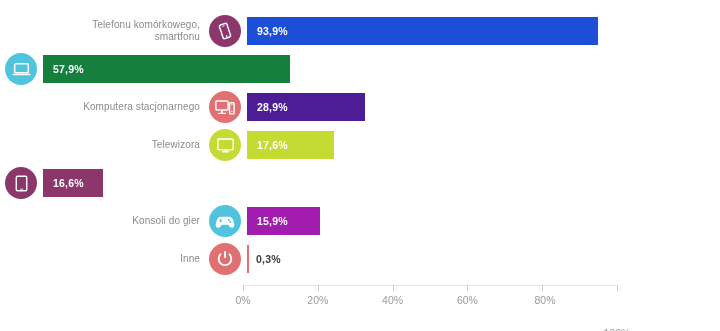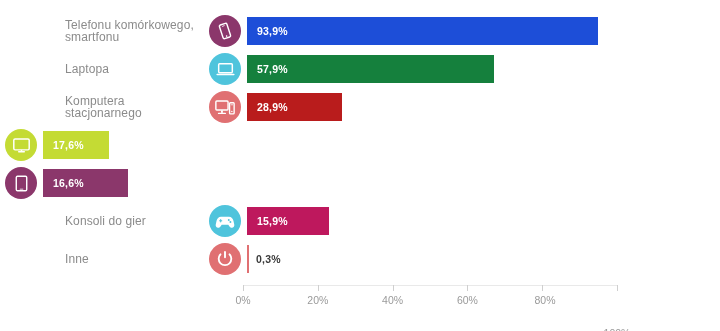--- a/index.html
+++ b/index.html
@@ -28,22 +28,22 @@
   }
   .row {
     position: relative;
     height: 38px;
     display: flex;
     align-items: center;
   }
   .row-label {
     width: 135px;          
     margin-left: 65px;
-    text-align: left;
-    font-size: 12px;
+    text-align: right;
+    font-size: 10px;
     line-height: 12.5px;
     color: #8b8b8b;
     letter-spacing: 0.1px;
     white-space: pre-line;
     padding-right: 4px;
   }
   .icon-wrap {
     width: 42px;
     display: flex;
     justify-content: center;
@@ -142,21 +142,20 @@
             </svg>
           </div>
         </div>
         <div class="bar-area">
           <div class="bar" style="background: #1d4ed8; width: 351.186px; left: 1px;">
             <span class="bar-value">93,9%</span>
           </div>
         </div>
       </div>
       <div class="row">
-        <div class="row-label">Laptopa</div>
         <div class="icon-wrap">
           <div class="icon-circle" style="background: rgb(79, 196, 220);">
             <svg width="21" height="21" viewBox="0 0 24 24">
               <rect x="4.2" y="5.4" width="15.6" height="10.2" rx="1.1" fill="none" stroke="#fff" stroke-width="1.7"></rect>
               <rect x="1.6" y="16.8" width="20.8" height="1.9" rx="0.9" fill="#fff"></rect>
             </svg>
           </div>
         </div>
         <div class="bar-area">
           <div class="bar" style="background: #15803d; width: 247px; left: 1px;">
@@ -172,71 +171,72 @@
               <rect x="2.2" y="4.4" width="14.4" height="10.6" rx="1.1" fill="none" stroke="#fff" stroke-width="1.7"></rect>
               <rect x="8.3" y="15.4" width="2.2" height="2.9" fill="#fff"></rect>
               <rect x="4.6" y="18.1" width="9.6" height="1.7" rx="0.8" fill="#fff"></rect>
               <rect x="18.4" y="6.4" width="5.4" height="13.2" rx="1" fill="none" stroke="#fff" stroke-width="1.6"></rect>
               <rect x="19.8" y="8.4" width="2.6" height="0.9" fill="#fff"></rect>
               <circle cx="21.1" cy="16.6" r="0.9" fill="#fff"></circle>
             </svg>
           </div>
         </div>
         <div class="bar-area">
-          <div class="bar" style="background: #b91c1c; width: 95px; left: 1px;">
+          <div class="bar" style="background: #4c1d95; width: 118px; left: 1px;">
             <span class="bar-value">28,9%</span>
           </div>
         </div>
       </div>
       <div class="row">
+        <div class="row-label">Telewizora</div>
         <div class="icon-wrap">
           <div class="icon-circle" style="background: rgb(196, 219, 52);">
             <svg width="21" height="21" viewBox="0 0 24 24">
               <rect x="3.2" y="4.6" width="17.6" height="12.4" rx="1.5" fill="none" stroke="#fff" stroke-width="1.7"></rect>
               <rect x="8.0" y="18.3" width="8.0" height="1.7" rx="0.8" fill="#fff"></rect>
               <rect x="11.2" y="17.0" width="1.6" height="1.6" fill="#fff"></rect>
             </svg>
           </div>
         </div>
         <div class="bar-area">
-          <div class="bar" style="background: rgb(196, 219, 52); width: 66px; left: 1px;">
+          <div class="bar" style="background: rgb(196, 219, 52); width: 87px; left: 1px;">
             <span class="bar-value">17,6%</span>
           </div>
         </div>
       </div>
       <div class="row">
         <div class="icon-wrap">
           <div class="icon-circle" style="background: rgb(139, 55, 107);">
             <svg width="19" height="19" viewBox="0 0 24 24">
               <rect x="5.4" y="2.8" width="13.2" height="18.4" rx="1.6" fill="none" stroke="#fff" stroke-width="1.8"></rect>
               <rect x="9.6" y="18.6" width="4.8" height="0.9" rx="0.45" fill="#fff"></rect>
             </svg>
           </div>
         </div>
         <div class="bar-area">
-          <div class="bar" style="background: rgb(139, 55, 107); width: 85px; left: 1px;">
+          <div class="bar" style="background: rgb(139, 55, 107); width: 60px; left: 1px;">
             <span class="bar-value">16,6%</span>
           </div>
         </div>
       </div>
       <div class="row">
         <div class="row-label">Konsoli do gier</div>
         <div class="icon-wrap">
           <div class="icon-circle" style="background: rgb(79, 196, 220);">
             <svg width="22" height="22" viewBox="0 0 24 24">
               <path d="M7.6 7.4h8.8c2.5 0 4.3 2.0 4.8 4.3l.9 4.2c.4 1.9-.8 3.5-2.6 3.5-1.1 0-1.9-.6-2.6-1.5l-1.3-1.8H8.4l-1.3 1.8c-.7.9-1.5 1.5-2.6 1.5-1.8 0-3.0-1.6-2.6-3.5l.9-4.2C3.3 9.4 5.1 7.4 7.6 7.4z" fill="#fff"></path>
               <rect x="5.5" y="11.1" width="3.6" height="1.25" rx="0.6" fill="#4FC4DC"></rect>
               <rect x="6.67" y="9.93" width="1.25" height="3.6" rx="0.6" fill="#4FC4DC"></rect>
               <circle cx="16.1" cy="11.0" r="1.05" fill="#4FC4DC"></circle>
               <circle cx="17.9" cy="13.0" r="1.05" fill="#4FC4DC"></circle>
             </svg>
           </div>
         </div>
         <div class="bar-area">
-          <div class="bar" style="background: #be185d; width: 82px; left: 1px;">
+          <div class="bar" style="background: #a21caf; width: 73px; left: 1px;">
             <span class="bar-value">15,9%</span>
           </div>
         </div>
       </div>
       <div class="row">
         <div class="row-label">Inne</div>
         <div class="icon-wrap">
           <div class="icon-circle" style="background: rgb(224, 112, 114);">
             <svg width="20" height="20" viewBox="0 0 24 24">
               <path d="M6.6 6.4a7.6 7.6 0 1 0 10.8 0" fill="none" stroke="#fff" stroke-width="2.2" stroke-linecap="round"></path>

